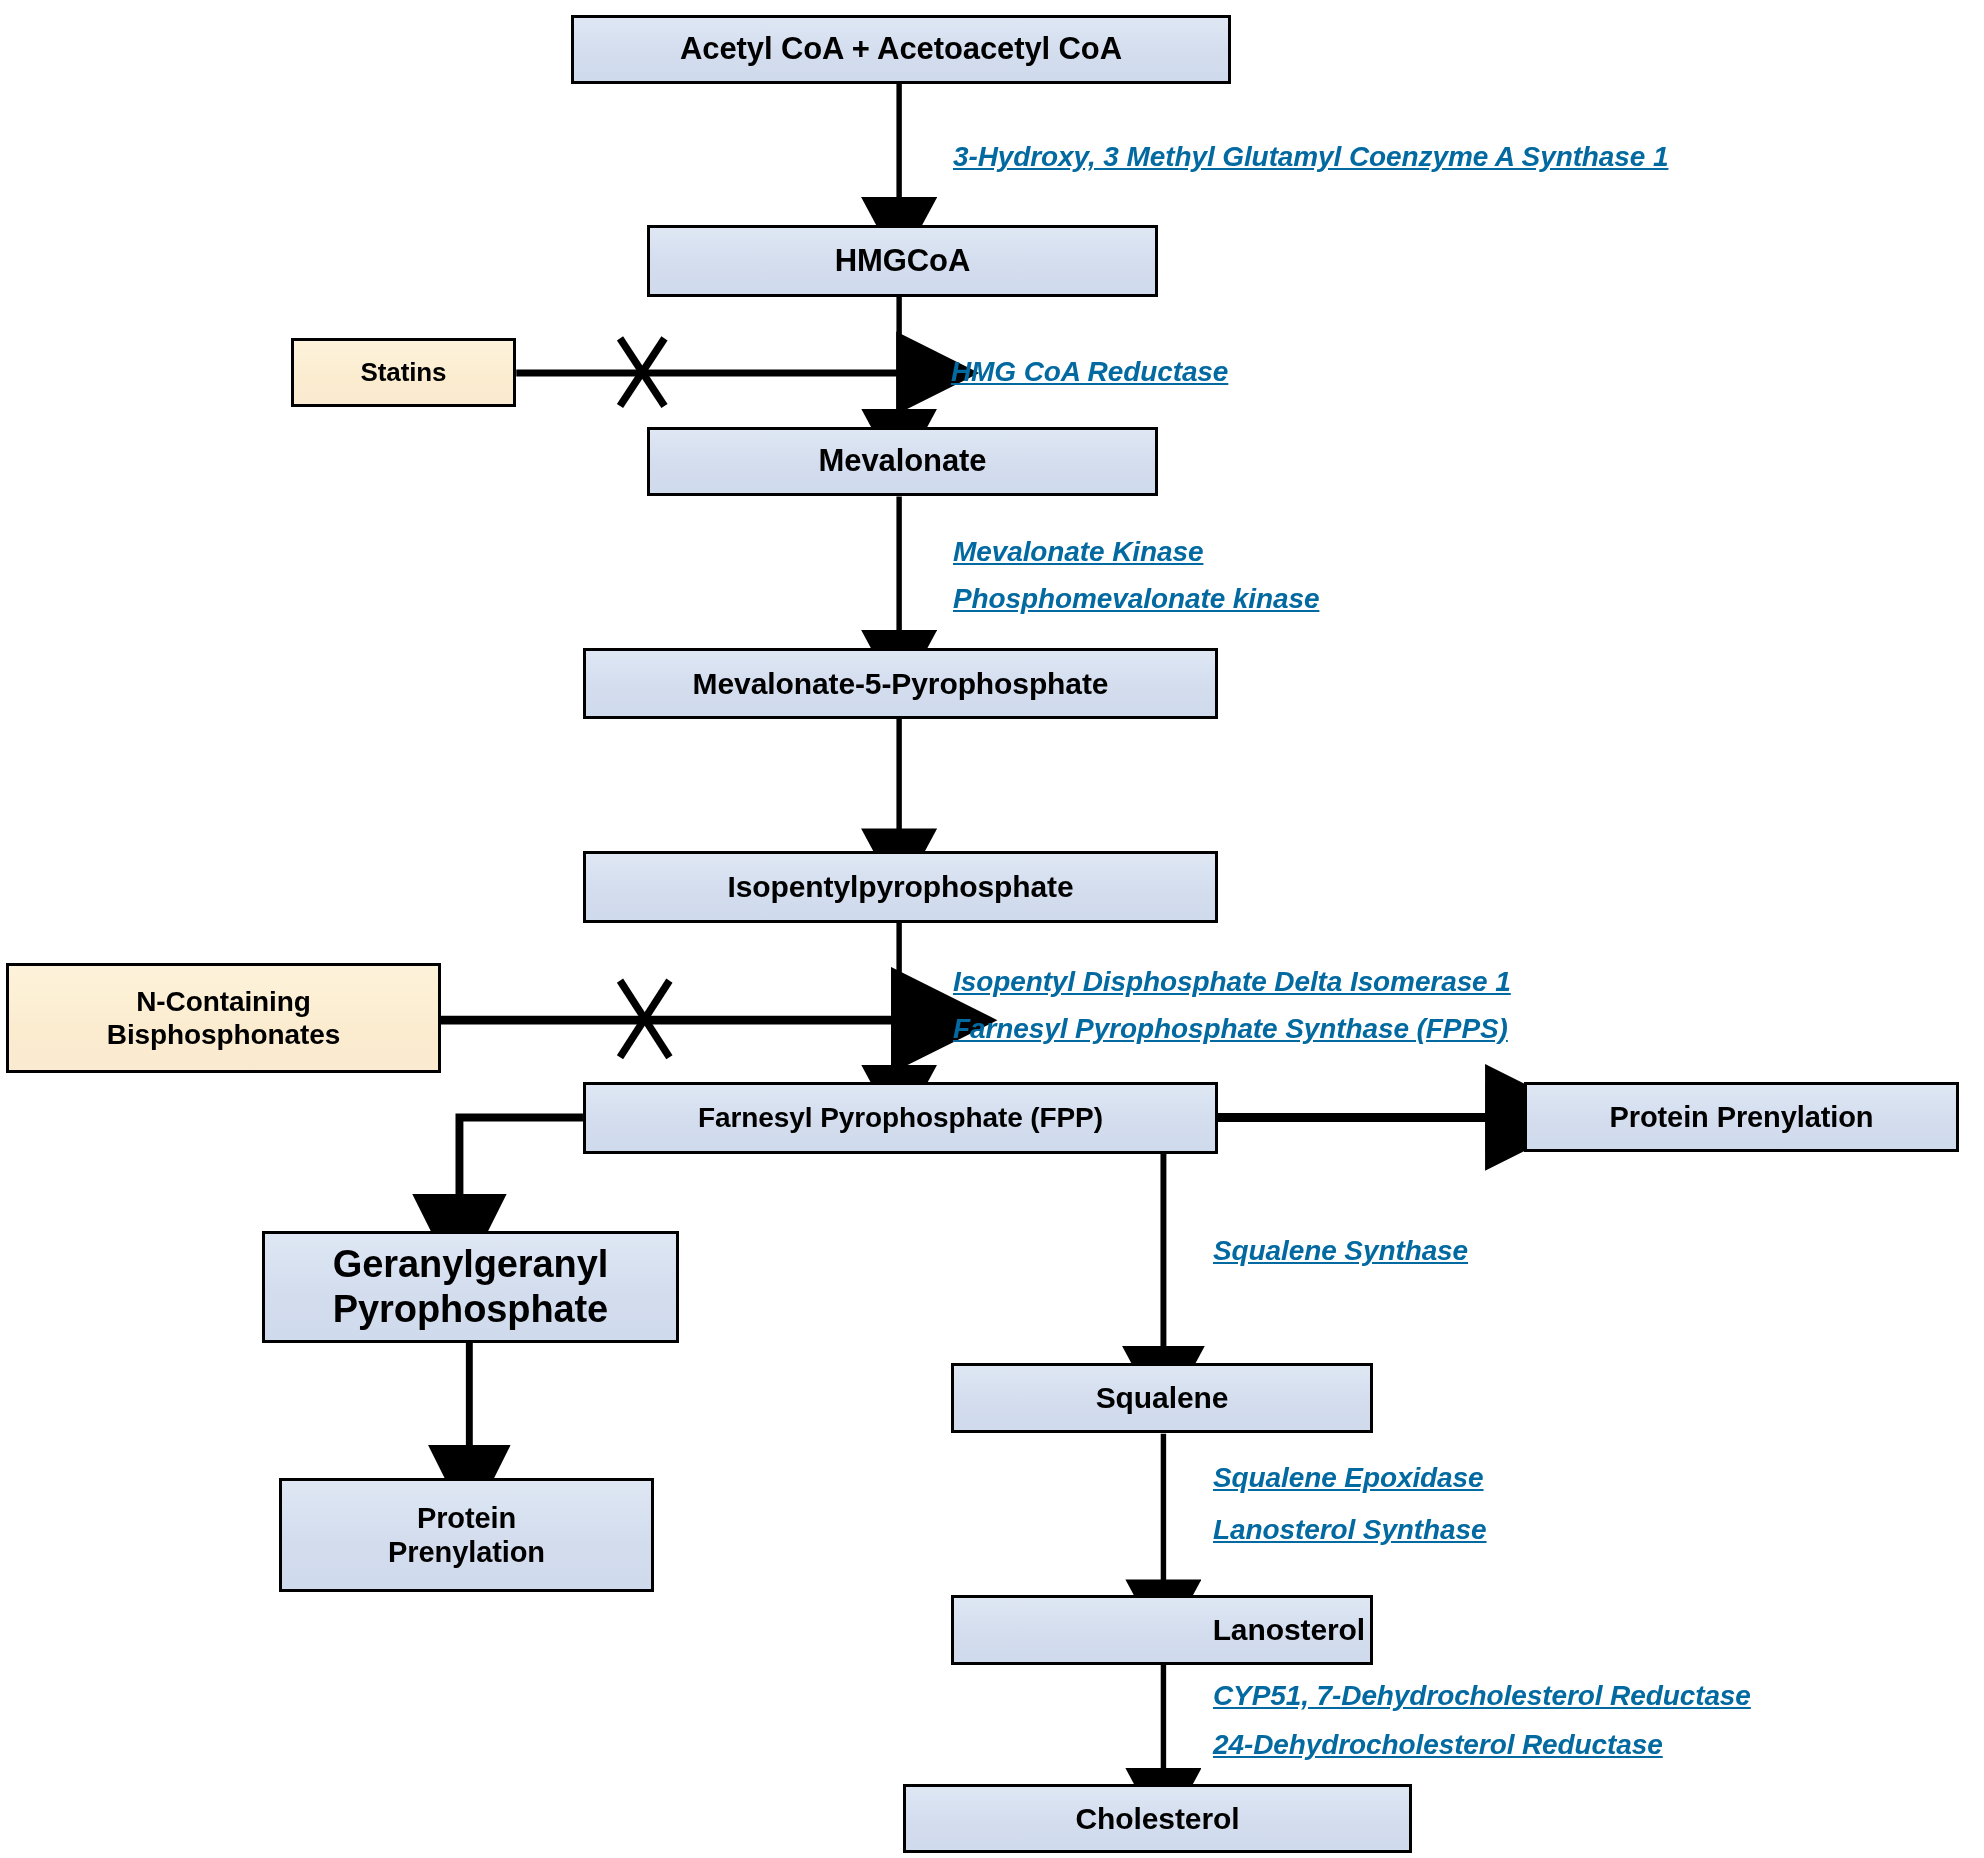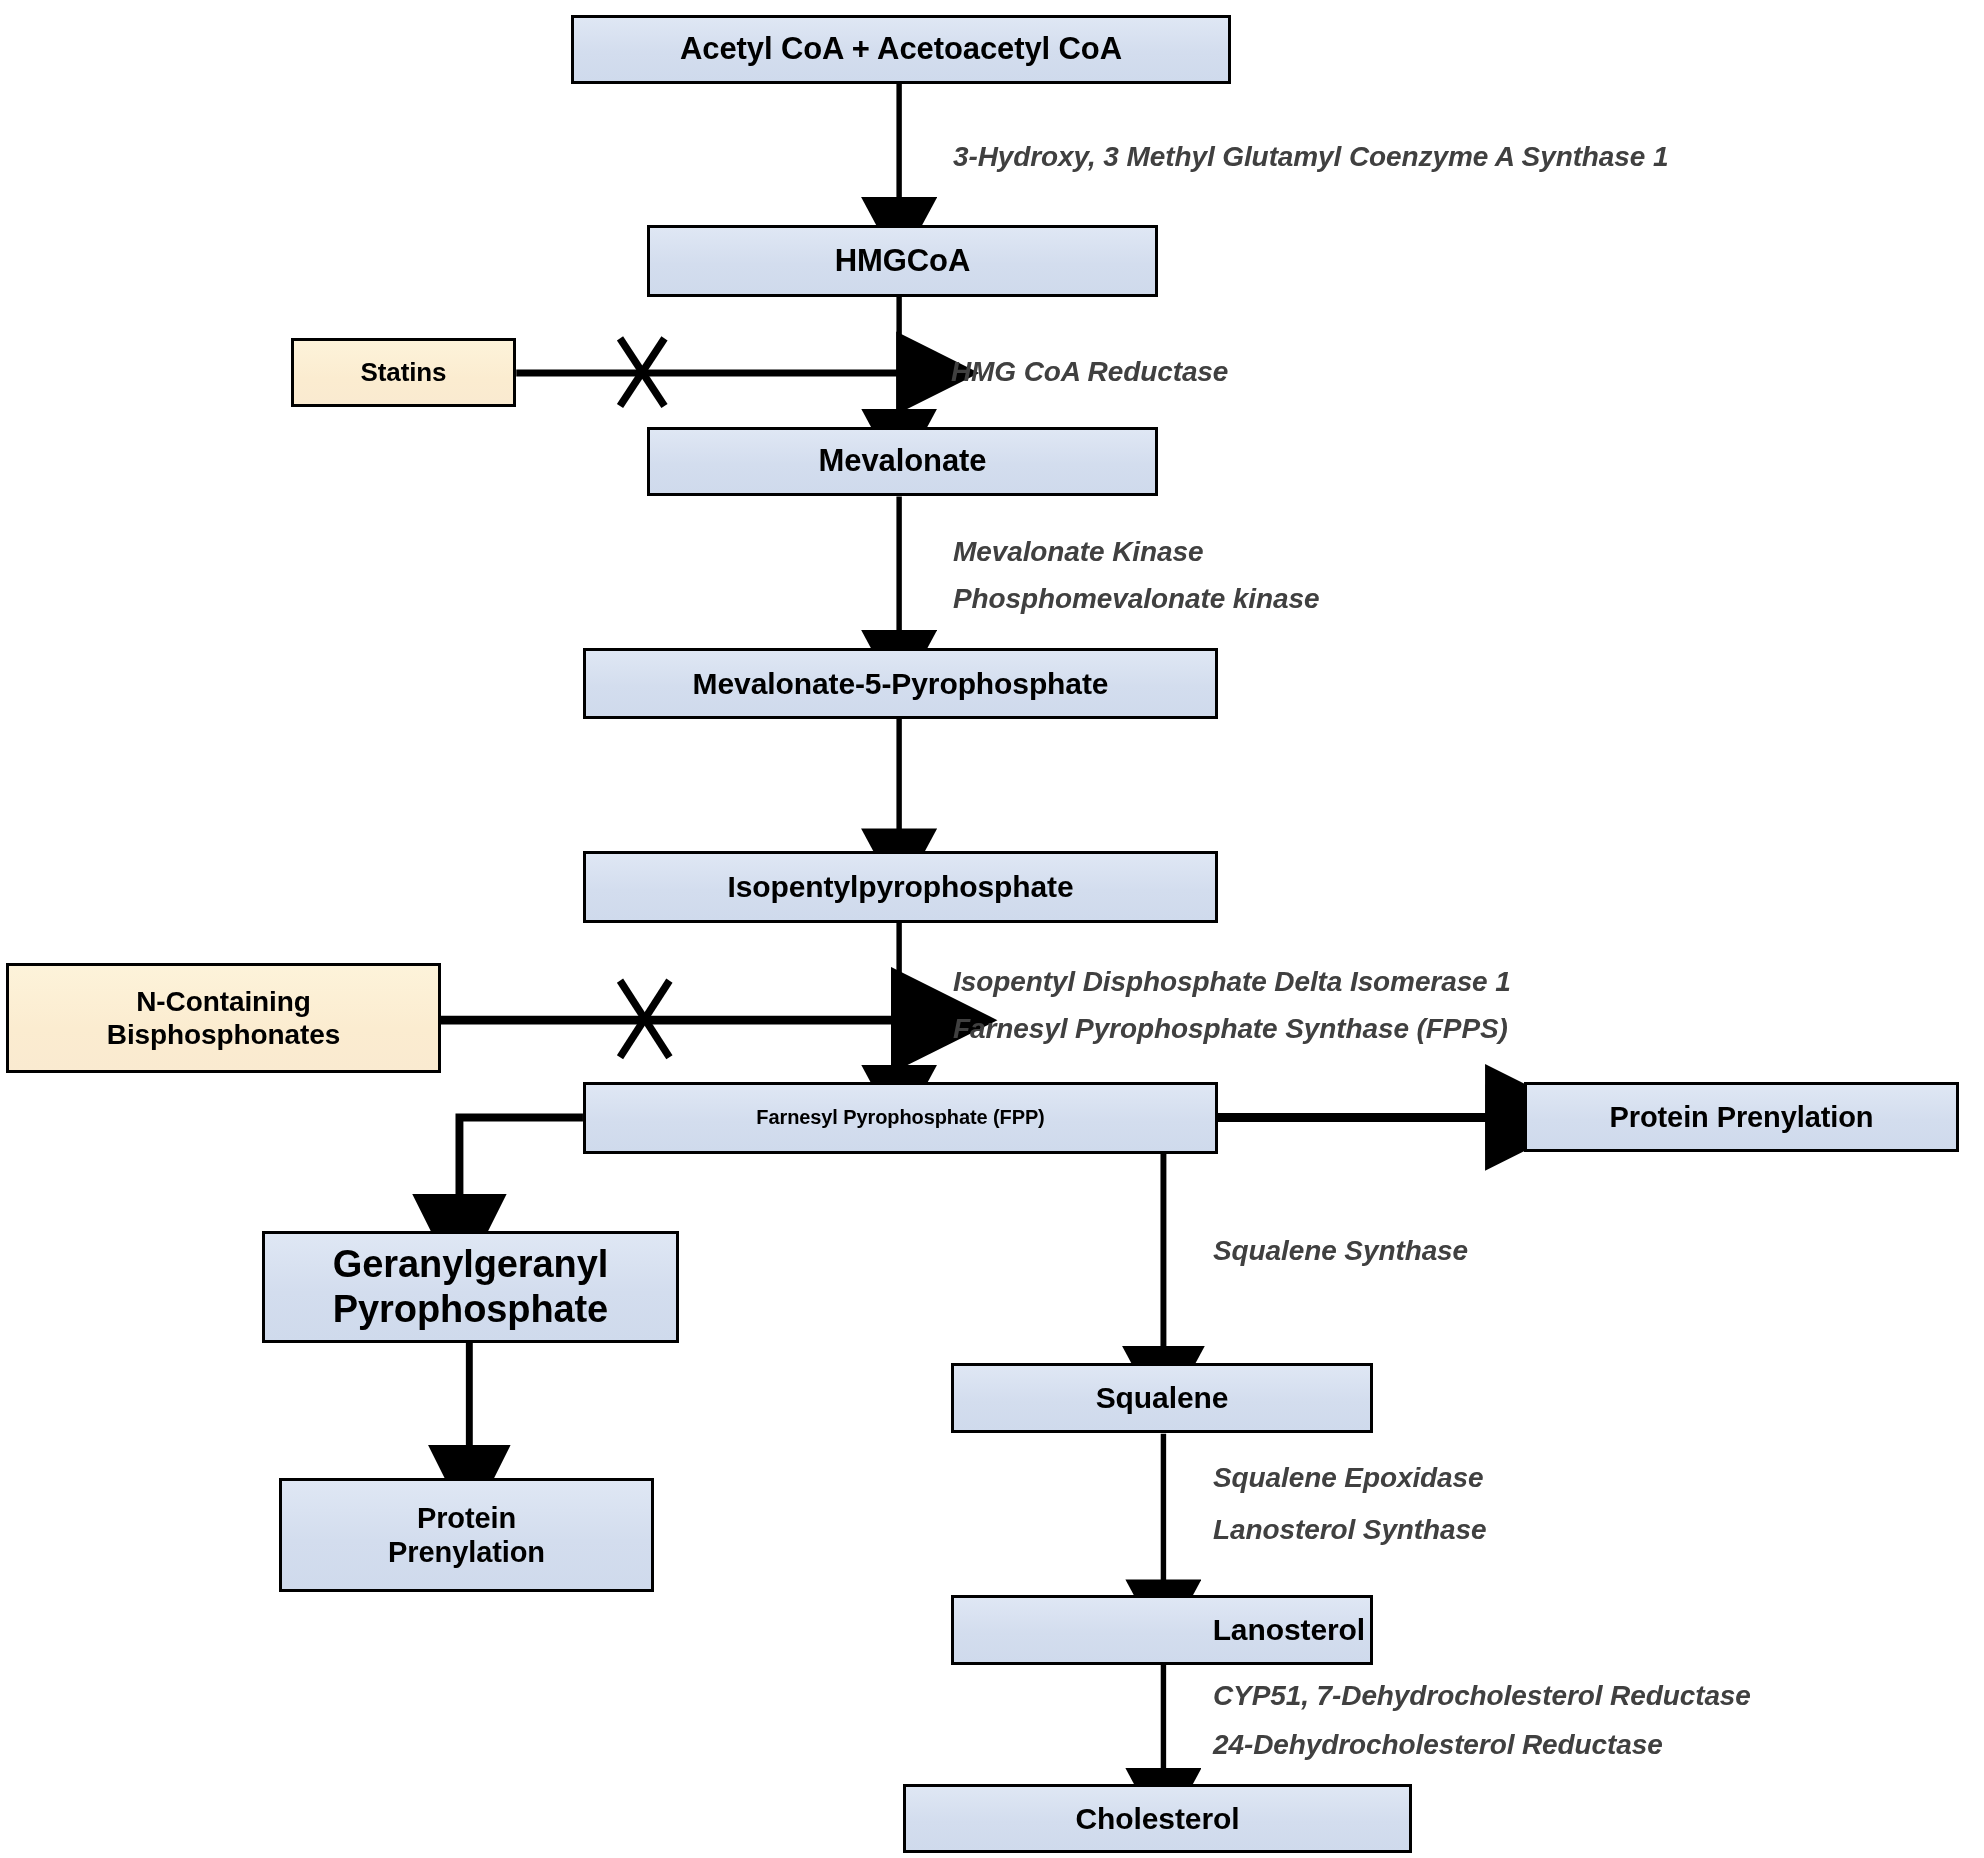--- a/index.html
+++ b/index.html
@@ -43,23 +43,24 @@
   .node .label {
     display: block;
     width: 100%;
     padding: 0 5px;
     box-sizing: border-box;
   }
   .enzyme {
     position: absolute;
     font-style: italic;
     font-weight: bold;
-    color: #404040;
+    color: #0369a1;
     white-space: nowrap;
     letter-spacing: -0.1px;
+    text-decoration: underline;
   }
 </style>
 </head>
 <body>
 
 <div id="canvas">
 
   <svg class="wires" viewBox="0 0 4018 3763">
     <defs>
       <marker id="ah" markerWidth="16" markerHeight="16" refX="4" refY="6" orient="auto" markerUnits="strokeWidth">
@@ -128,21 +129,21 @@
 
   <div class="node" style="left:583px; top:851px; width:635px; height:72px; font-size:30px;">
     <span class="label">Isopentylpyrophosphate</span>
   </div>
 
   <div class="node inhibitor" style="left:6px; top:963px; width:435px; height:110px; font-size:28px; white-space:pre-line;">
     <span class="label">N-Containing
 Bisphosphonates</span>
   </div>
 
-  <div class="node" style="left:583px; top:1082px; width:635px; height:72px; font-size:20px;align-items:center;">
+  <div class="node" style="left:583px; top:1082px; width:635px; height:72px; font-size:28px;align-items:center;">
     <span class="label">Farnesyl Pyrophosphate (FPP)</span>
   </div>
 
   <div class="node" style="left:1524px; top:1082px; width:435px; height:70px; font-size:29px;">
     <span class="label">Protein Prenylation</span>
   </div>
 
   <div class="node" style="left:262px; top:1231px; width:417px; height:112px; font-size:38px; white-space:pre-line;">
     <span class="label">Geranylgeranyl
 Pyrophosphate</span>

